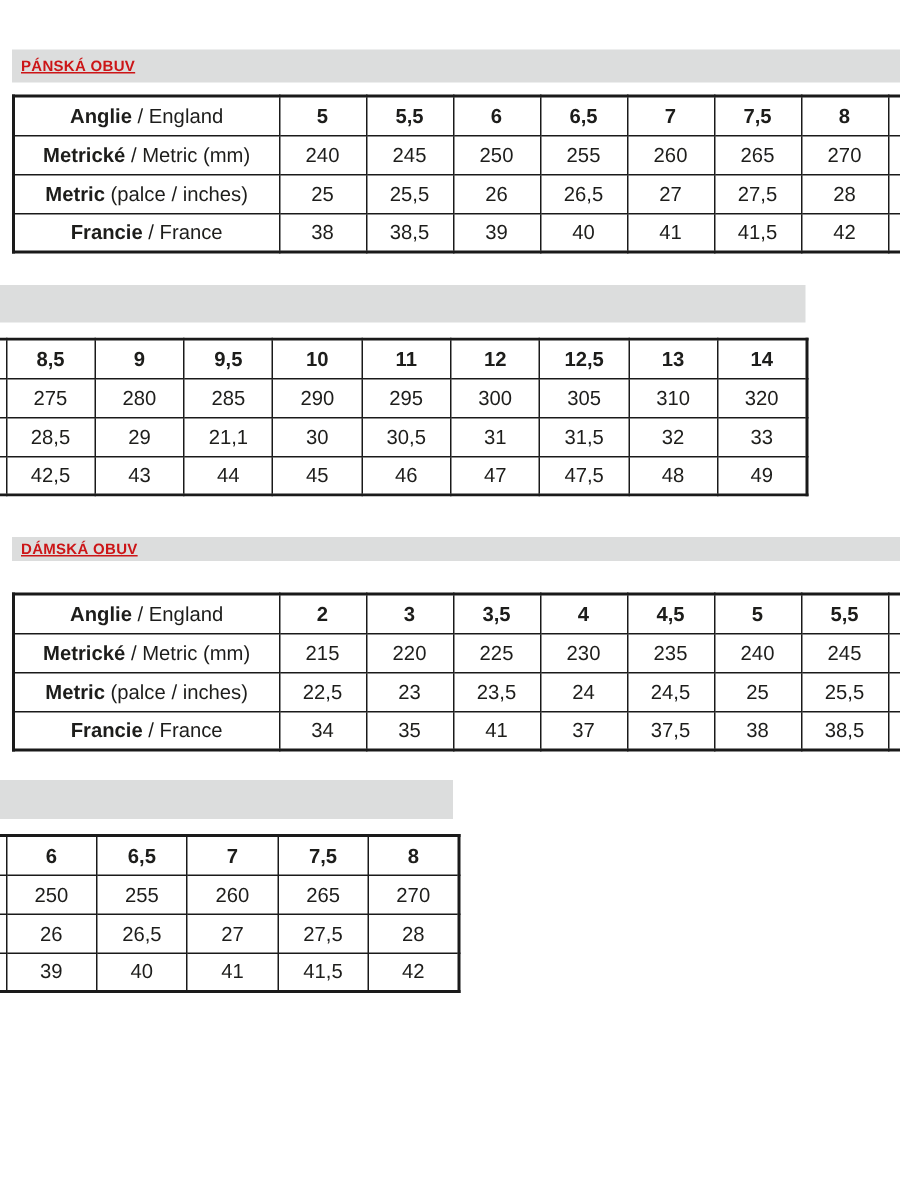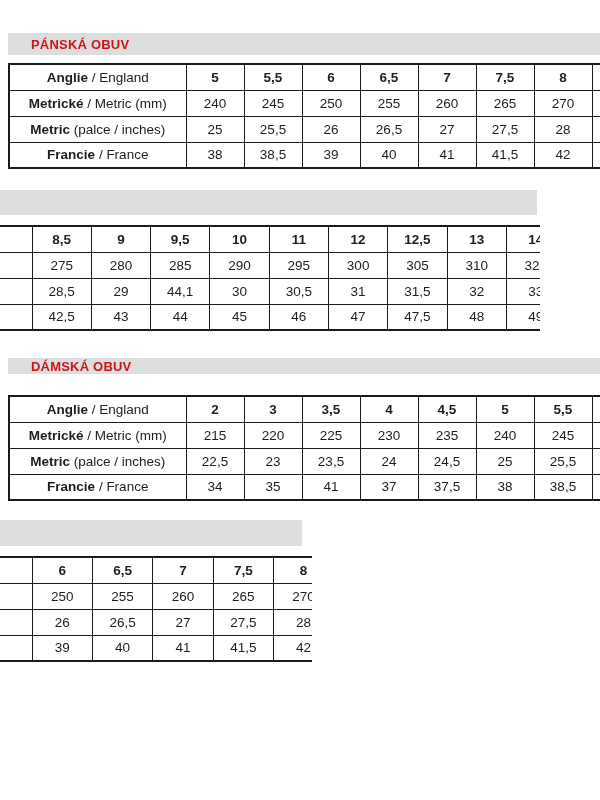--- a/index.html
+++ b/index.html
@@ -4,23 +4,24 @@
 <style>
   * { margin:0; padding:0; box-sizing:border-box; }
   html, body { background:#ffffff; }
   body { font-family:"Liberation Sans", sans-serif; color:var(--ink, #1d1d1b); }
   .page {
     position:relative; width:600px; height:800px;
     background:#ffffff; overflow:hidden;
   }
   .bar { position:absolute; background:var(--bar-gray, #dcdddd); }
   .title-bar {
-    height:22px; display:flex; align-items:center; padding-left:23px;
-    color:var(--accent-red, #cc1517); font-size:13px; letter-spacing:0.2px;
+    height:22px; display:flex; align-items:center; padding-left:6px;
+    color:var(--accent-red, #cc1517); font-size:10px; letter-spacing:0.2px;
     white-space:pre;
+    text-decoration:underline;
   }
   .title-bar .t-bold { font-weight:700; }
   .title-bar .t-rest { font-weight:400; }
 
   table.sizes {
     position:absolute; border-collapse:collapse; table-layout:fixed;
     background:#ffffff; border:2.5px solid #1a1a1a;
   }
   table.sizes th, table.sizes td {
     border:1.5px solid #1a1a1a; height:26px; padding:0 2px;
@@ -28,21 +29,21 @@
     font-size:13.5px; font-weight:400; color:#1d1d1b;
     overflow:hidden; white-space:nowrap;
   }
   table.sizes tr:first-child td { font-weight:700; }
   table.sizes th strong { font-weight:700; }
 
   .tbl-main { width:641px; }
   .tbl-main th { width:177px; }
   .tbl-main td { width:58px; }
 
-  .clip { position:absolute; overflow:hidden;padding-left:28px; }
+  .clip { position:absolute; overflow:hidden; }
   .clip table.sizes { position:static; margin-left:-55px; }
   .tbl-cont-mens { width:592px; }
   .tbl-cont-mens td { width:59.3px; }
   .tbl-cont-ladies { width:360px; }
   .tbl-cont-ladies td { width:60.4px; }
   table.sizes td.spacer { width:58px; }
 
   
   #bar-mens   { top:33px;  left:8px; right:0; }
   #tbl-mens   { top:63px;  left:8px; }
@@ -137,21 +138,21 @@
             <td>295</td>
             <td>300</td>
             <td>305</td>
             <td>310</td>
             <td>320</td>
           </tr>
           <tr>
             <td class="spacer"></td>
             <td>28,5</td>
             <td>29</td>
-            <td>44,1</td>
+            <td>21,1</td>
             <td>30</td>
             <td>30,5</td>
             <td>31</td>
             <td>31,5</td>
             <td>32</td>
             <td>33</td>
           </tr>
           <tr>
             <td class="spacer"></td>
             <td>42,5</td>

